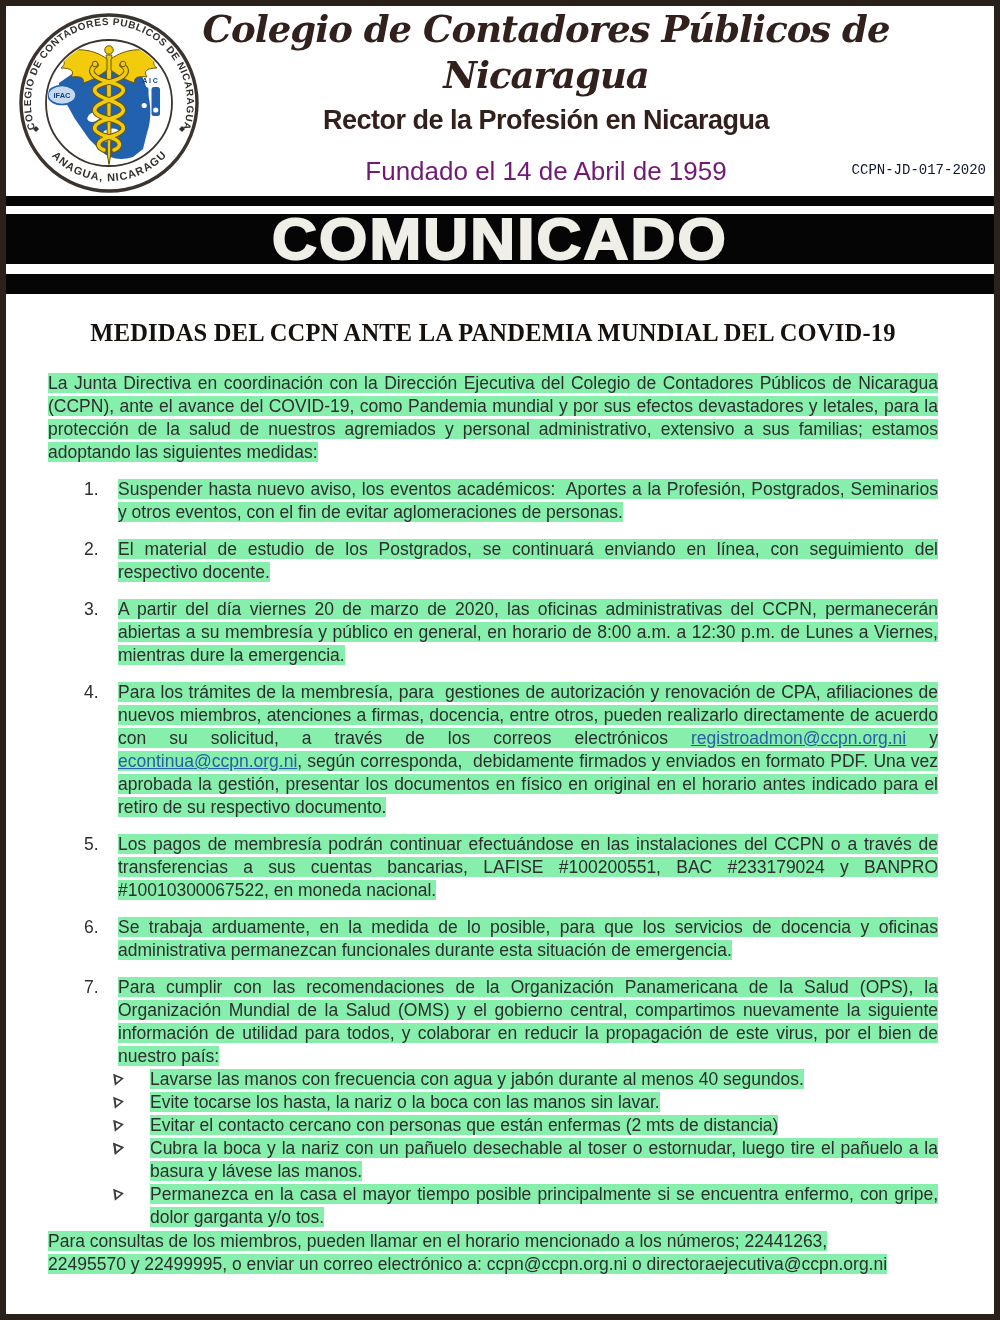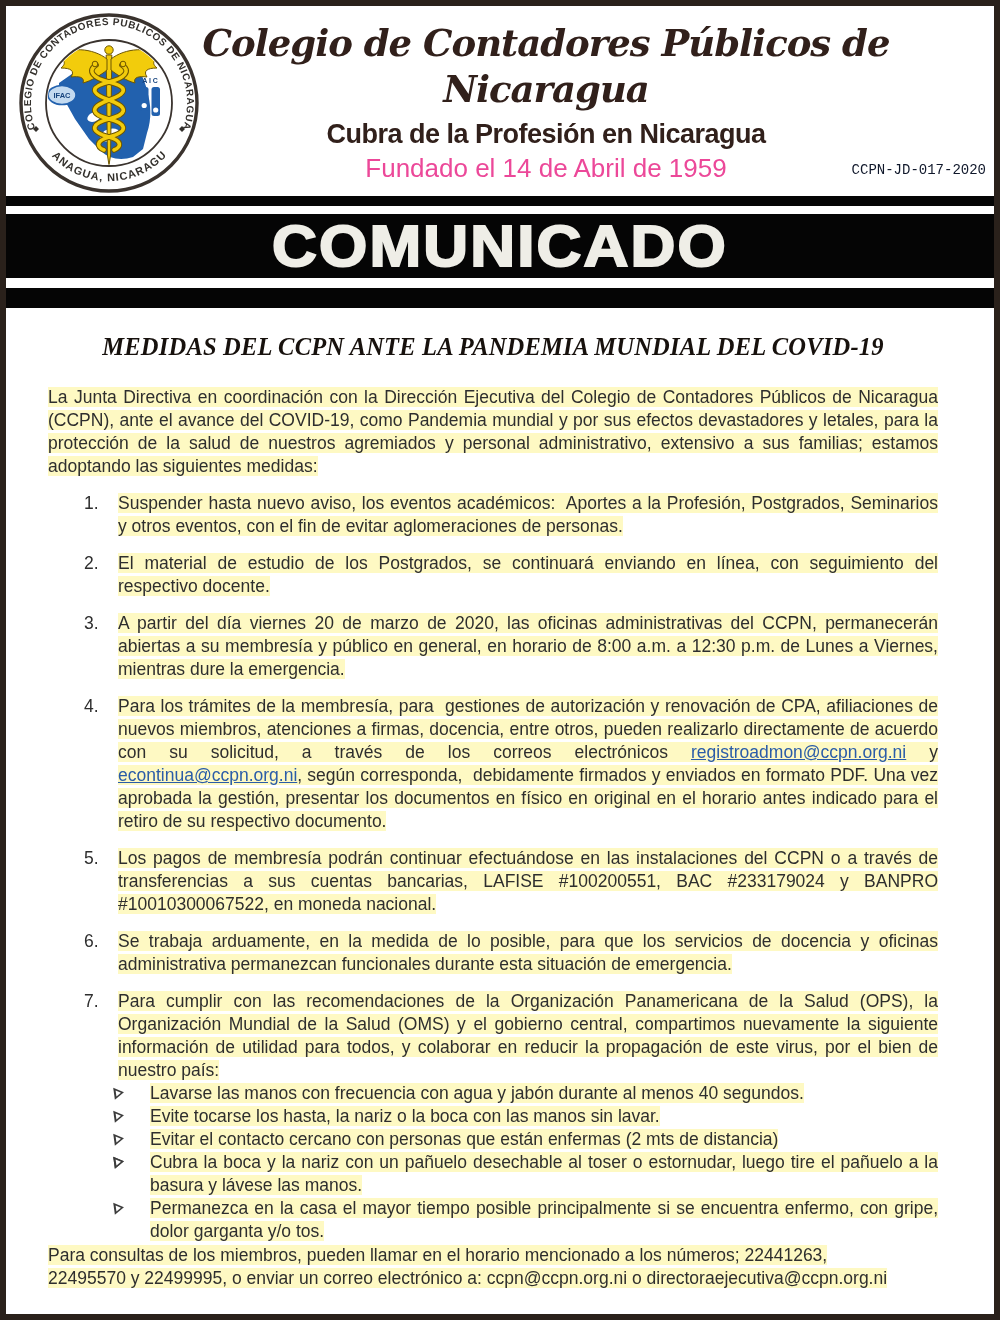--- a/index.html
+++ b/index.html
@@ -6,52 +6,52 @@
   .page{
     position:relative;width:1000px;height:1320px;box-sizing:border-box;
     border:6px solid #2a211b;background:#ffffff;overflow:hidden;
     font-family:"Liberation Sans","DejaVu Sans",sans-serif;color:#242424;
   }
   
   .letterhead{position:relative;height:190px;}
   .logo{position:absolute;left:12px;top:6px;}
   .head-text{position:absolute;left:100px;top:0;width:880px;text-align:center;color:#31201b;}
   .org-script{
-    margin-top:14px;font-family:"DejaVu Serif","Liberation Serif",serif;
+    font-family:"DejaVu Serif","Liberation Serif",serif;
     font-style:italic;font-weight:700;font-size:37px;letter-spacing:-1px;line-height:46px;
   }
   .org-sub{margin-top:7px;font-weight:700;font-size:27px;letter-spacing:-.5px;line-height:30px;}
-  .org-founded{margin-top:5px;font-size:26px;font-weight:400;line-height:29px;color:#ec4899;}
+  .org-founded{margin-top:22px;font-size:26px;font-weight:400;line-height:29px;color:#701a75;}
   .ref{
     position:absolute;right:8px;top:156px;
     font-family:Liberation Mono, monospace;font-size:14px;color:#0f172a;
   }
   
   .bar{background:#050505;}
   .bar-thin{height:10px;}
   .gap-a{height:8px;background:#fff;}
   .banner{
-    height:64px;background:#050505;display:flex;align-items:center;justify-content:center;
+    height:50px;background:#050505;display:flex;align-items:center;justify-content:center;
   }
   .banner-title{
     color:#efeee7;font-weight:700;font-size:58px;letter-spacing:2px;line-height:1;
     transform:scaleX(1.07);-webkit-text-stroke:2px #efeee7;
   }
   .gap-b{height:10px;background:#fff;}
   .bar-mid{height:20px;}
   
   .content{padding:0 56px 0 42px;}
   .doc-title{
     margin:25px 0 0;text-align:center;
     font-family:"Liberation Serif","DejaVu Serif",serif;font-weight:700;font-size:24.5px;
-    letter-spacing:.2px;color:#17110d;font-style:italic;
+    letter-spacing:.2px;color:#17110d;
   }
   .body-text{font-size:17.5px;line-height:23px;color:#2e2e2e;}
   .intro{margin:25px 0 0;text-align:justify;}
-  .hl{background:#fef9c3;}
+  .hl{background:#86efac;}
   .item{position:relative;margin-top:14px;padding-left:70px;text-align:justify;}
   .item .num{position:absolute;left:36px;top:0;}
   .bullet{position:relative;padding-left:102px;text-align:justify;}
   .arrow{
     position:absolute;left:66px;top:5px;width:0;height:0;
     border-left:10px solid #3c3c3c;border-top:6px solid transparent;border-bottom:6px solid transparent;
     transform:rotate(-8deg);
   }
   .arrow::after{
     content:"";position:absolute;left:-8px;top:-3.5px;width:0;height:0;
@@ -126,21 +126,21 @@
           <rect x="31" y="-16" width="8.5" height="24" rx="2.5" fill="#2261ae"></rect>
           <rect x="42.5" y="-16" width="8.5" height="29" rx="2.5" fill="#2261ae"></rect>
           <circle cx="35.2" cy="2.5" r="2.6" fill="#ffffff"></circle>
           <circle cx="46.7" cy="7" r="2.6" fill="#ffffff"></circle>
         </g>
       </g>
     </svg>
 
     <div class="head-text">
       <div class="org-script">Colegio de Contadores Públicos de Nicaragua</div>
-      <div class="org-sub">Cubra de la Profesión en Nicaragua</div>
+      <div class="org-sub">Rector de la Profesión en Nicaragua</div>
       <div class="org-founded">Fundado el 14 de Abril de 1959</div>
     </div>
 
     <div class="ref">CCPN-JD-017-2020</div>
   </div>
 
   <div class="bar bar-thin"></div>
   <div class="gap-a"></div>
   <div class="banner">
     <span class="banner-title">COMUNICADO</span>

